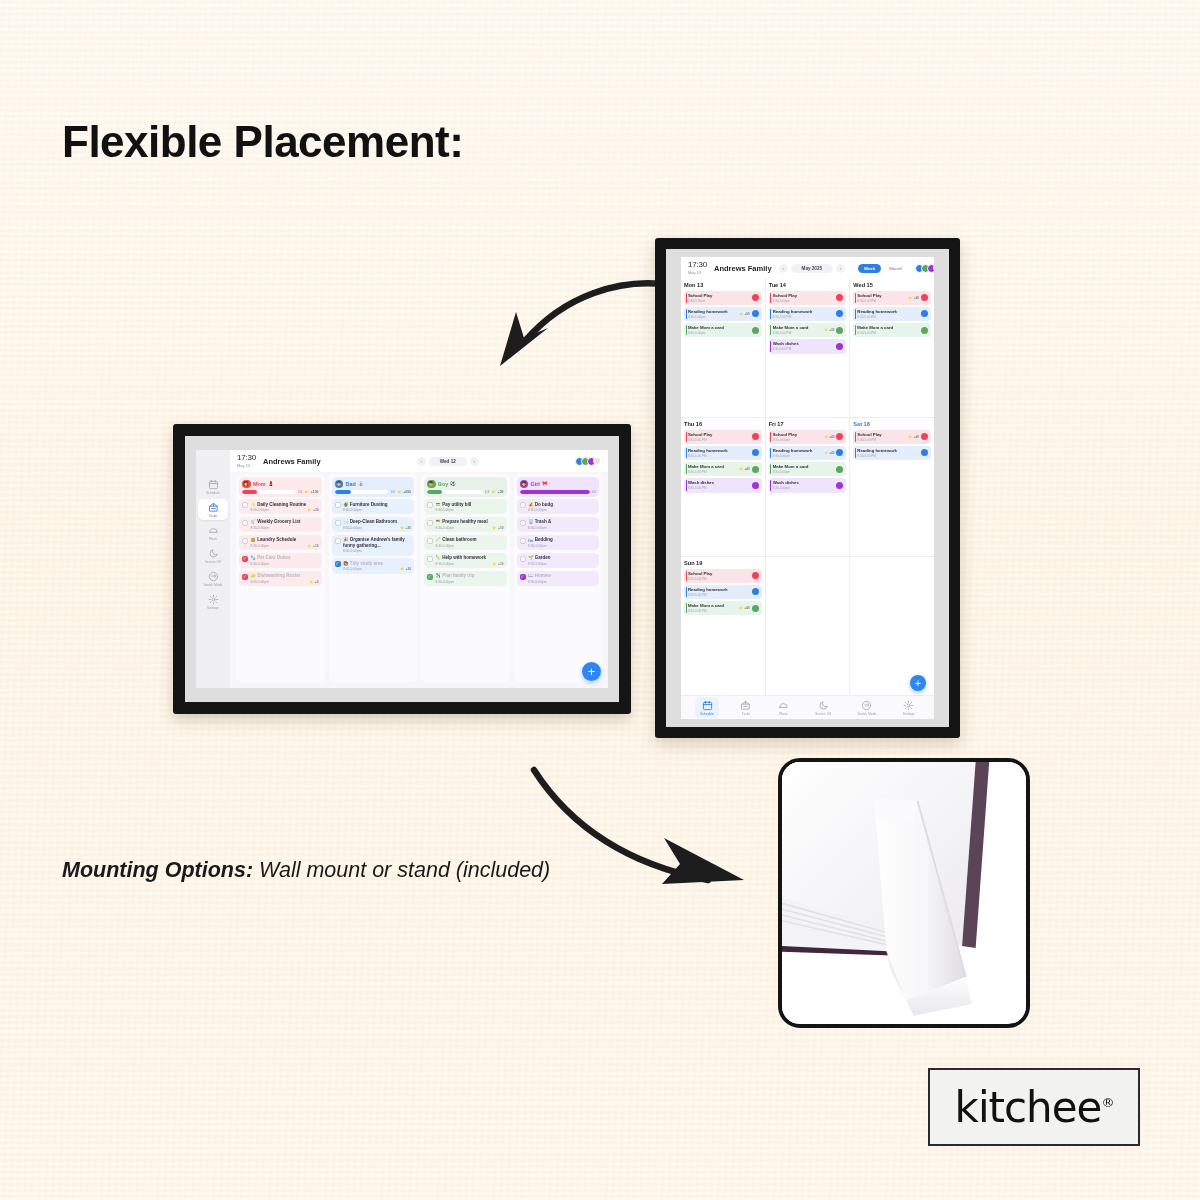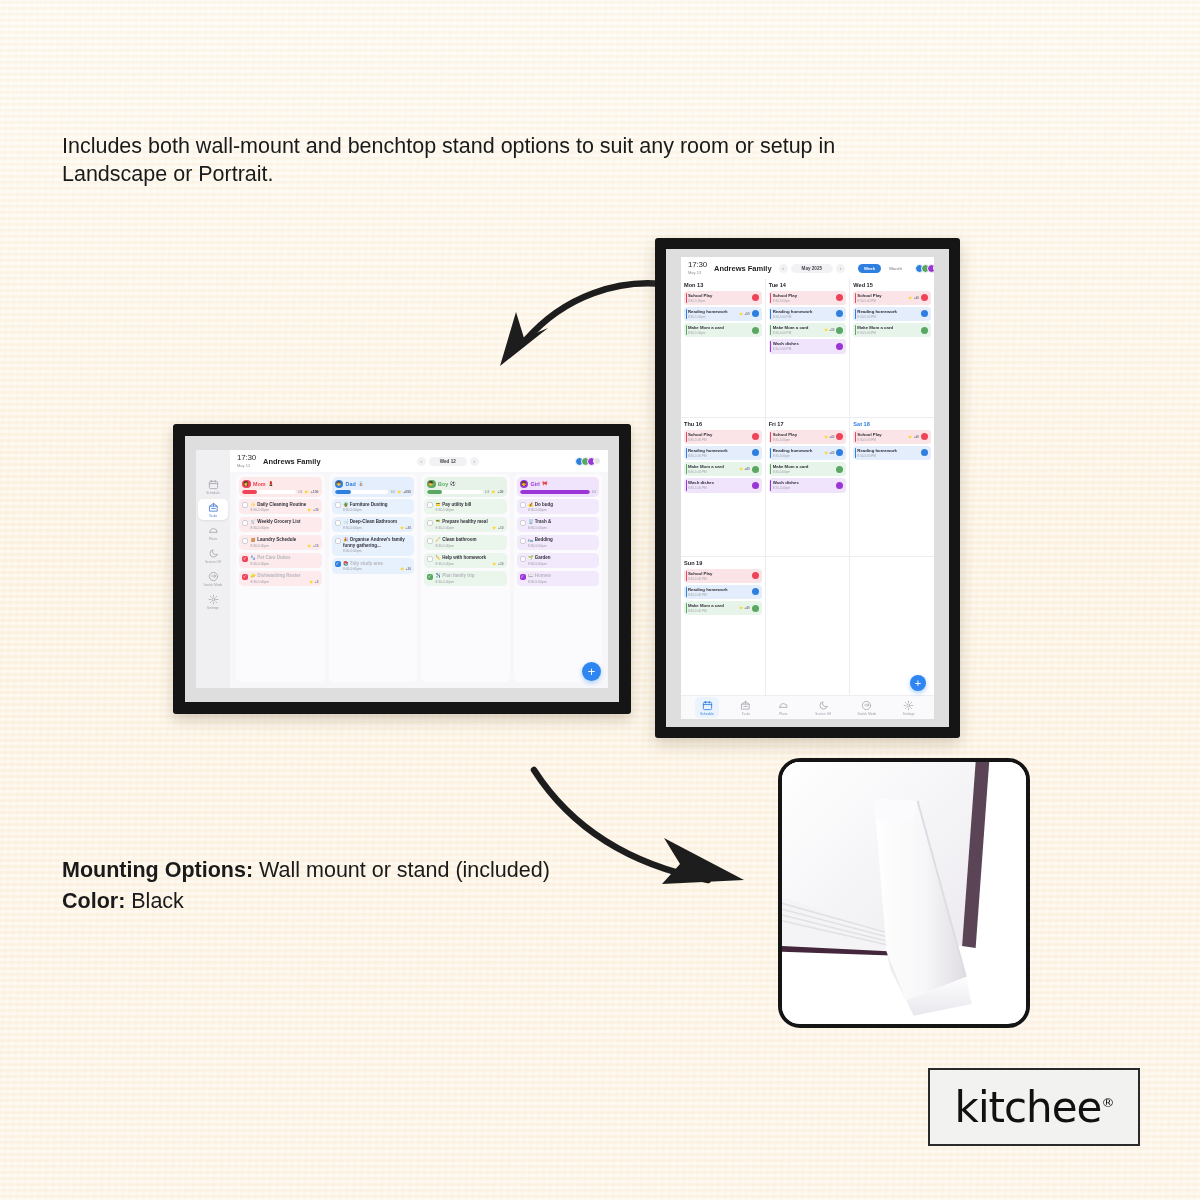--- a/index.html
+++ b/index.html
@@ -31,21 +31,21 @@
   #headline .sub {
     margin-top: 14px; font-size: 21.5px; color: #1a1a1a; line-height: 1.32;
     font-weight: 400; max-width: 880px;
   }
 
   
   #specs {
     position: absolute; left: 62px; top: 856px; width: 560px;
     font-size: 21.5px; line-height: 1.38; color: #1a1a1a;
   }
-  #specs .row { margin-bottom: 1px; }
+  #specs .row { margin-bottom: 1px; font-style: italic; }
   #specs b { font-weight: 700; }
 
   
   #logo-box {
     position: absolute; left: 928px; top: 1068px; width: 212px; height: 78px;
     background: #f2f2f0; border: 2px solid #2a2a2a;
     display: flex; align-items: center; justify-content: center;
   }
   #logo-box .logo-text {
     font-size: 42px; font-weight: 400; color: #111; letter-spacing: -1px;
@@ -193,26 +193,25 @@
     border: 4px solid #141414; border-radius: 22px; background: #fff; overflow: hidden;
   }
   #stand-photo { position: absolute; inset: 0; }
 </style>
 </head>
 <body>
 
 <div class="paper-tex"></div>
 
 <div id="headline">
-  <div class="sub">Includes both wall-mount and benchtop stand options to suit any room or setup in Landscape or Portrait.</div>
+  <div class="h1">Flexible Placement:</div>
 </div>
 
 <div id="specs">
     <div class="row"><b>Mounting Options:</b><span> Wall mount or stand (included)</span></div>
-    <div class="row"><b>Color:</b><span> Black</span></div>
   </div>
 
 <svg class="arrow-svg" id="arrow1" width="185" height="95" viewBox="0 0 185 95">
   <path d="M182 6 C140 2, 86 16, 46 62" stroke="#1d1d1d" stroke-width="6.5" fill="none" stroke-linecap="round"></path>
   <path d="M20 88 L36 34 L44 60 L68 50 Z" fill="#1d1d1d"></path>
 </svg>
 
 <svg class="arrow-svg" id="arrow2" width="230" height="145" viewBox="0 0 230 145">
   <path d="M4 18 C40 74, 96 112, 178 128" stroke="#1d1d1d" stroke-width="6.5" fill="none" stroke-linecap="round"></path>
   <path d="M214 128 L134 86 L150 112 L132 132 Z" fill="#1d1d1d"></path>

